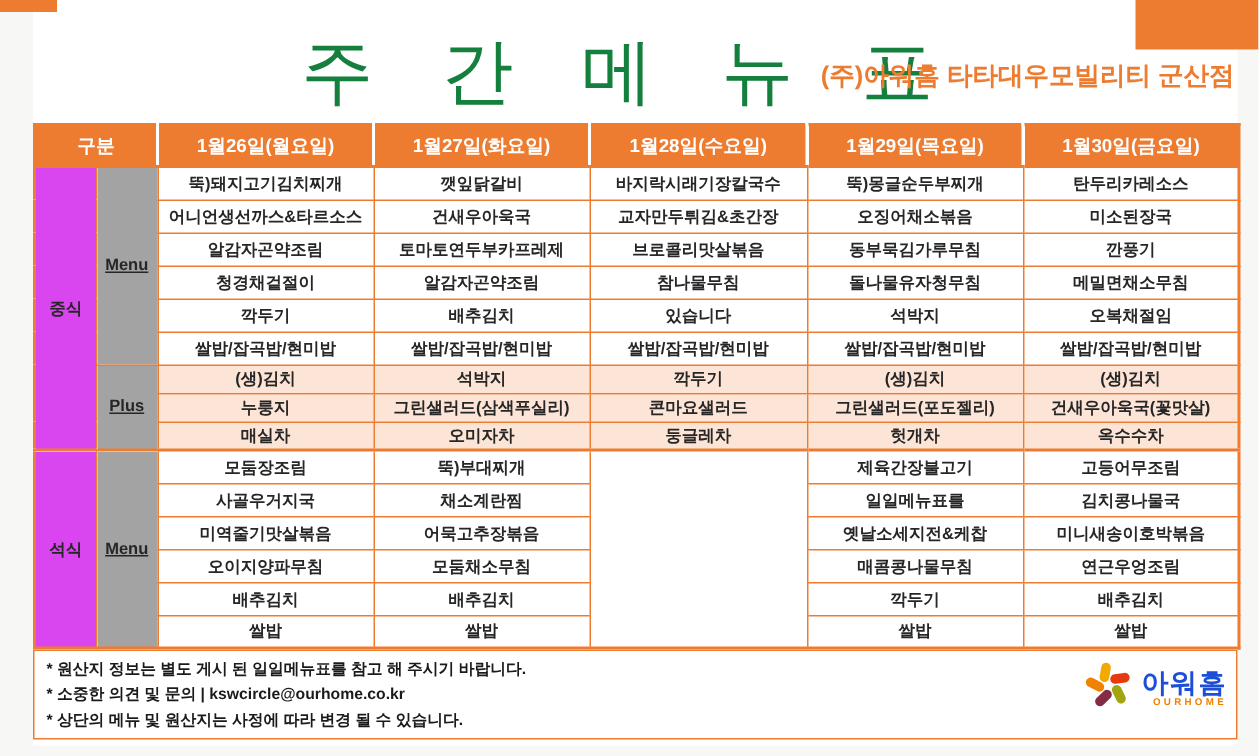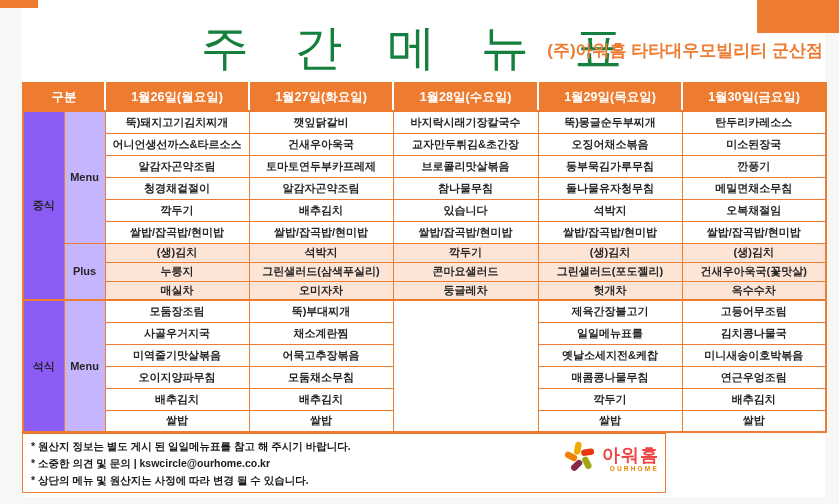--- a/index.html
+++ b/index.html
@@ -39,36 +39,36 @@
   }
   tr.hdr{height:28px;}
   tr.hdr td{
     background:#ed7c31;color:#ffffff;font-size:12.5px;
     border-bottom:2px solid #ed7c31;border-top:none;
   }
   tr.hdr td + td{border-left:2px solid #ffffff;}
   tr.r-lunch{height:22px;}
   tr.r-plus{height:19px;}
   tr.r-dinner{height:22px;}
-  td.lbl-main{background:#8b5cf6;font-size:14px;color:#1a1a1a;}
-  td.lbl-sub{background:#c4b5fd;font-size:11.5px;color:#1a1a1a;}
+  td.lbl-main{background:#d946ef;font-size:14px;color:#1a1a1a;}
+  td.lbl-sub{background:#a3a3a3;font-size:11.5px;color:#1a1a1a;text-decoration:underline;}
   td.hl{color:#ff0000;}
   tr.r-plus td.item{background:#fce4d6;}
   tr.sec-split td{border-top:2px solid #ed7c31;}
   td.empty{background:#ffffff;}
 
   .footer{
-    position:absolute;top:433px;left:0;width:644px;height:60px;
+    position:absolute;top:433px;left:0;width:803px;height:60px;
     border:1.5px solid #ed7c31;box-sizing:border-box;background:#fff;
   }
   .notes{position:absolute;left:8px;top:4px;}
   .note{font-size:10.5px;font-weight:bold;color:#1a1a1a;line-height:17px;white-space:nowrap;}
   .logo{position:absolute;right:6px;top:5px;display:flex;align-items:center;gap:4px;}
   .logo-texts{display:flex;flex-direction:column;align-items:flex-end;line-height:1;}
-  .logo-kr{font-size:18px;font-weight:bold;color:#ef4444;letter-spacing:1px;}
+  .logo-kr{font-size:18px;font-weight:bold;color:#1d4ed8;letter-spacing:1px;}
   .logo-en{font-size:6.5px;font-weight:bold;color:#ef8200;letter-spacing:2.2px;margin-top:2px;}
 </style>
 </head>
 <body>
 
 <div class="page"></div>
 <div class="corner-tl"></div>
 <div class="corner-tr"></div>
 
 <div class="title">주 간 메 뉴 표</div>

